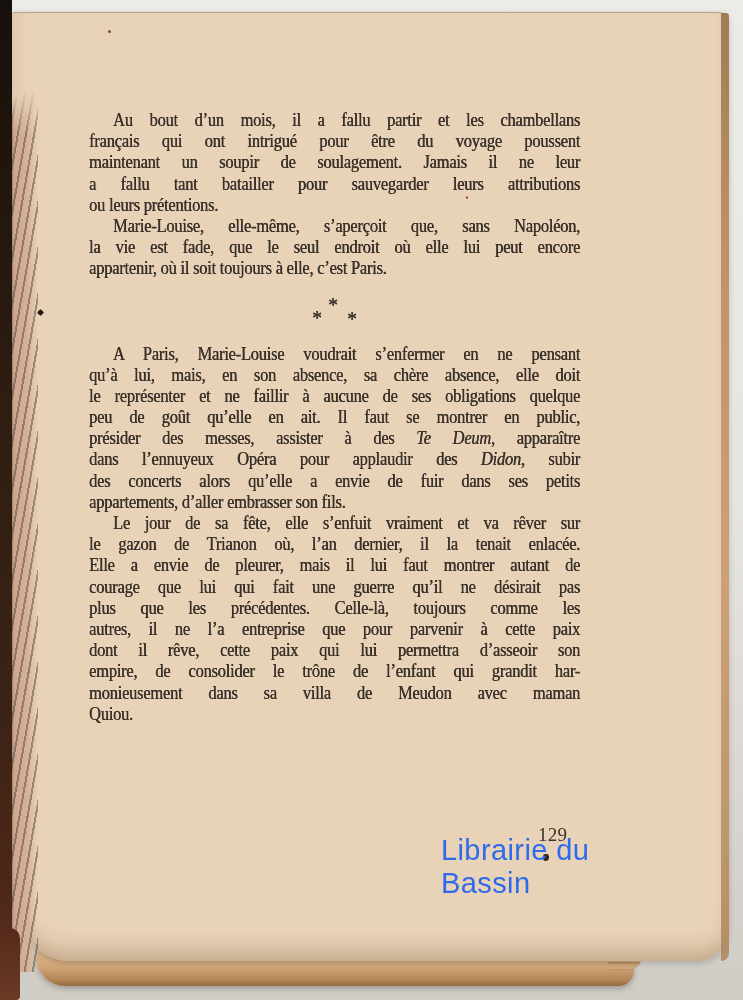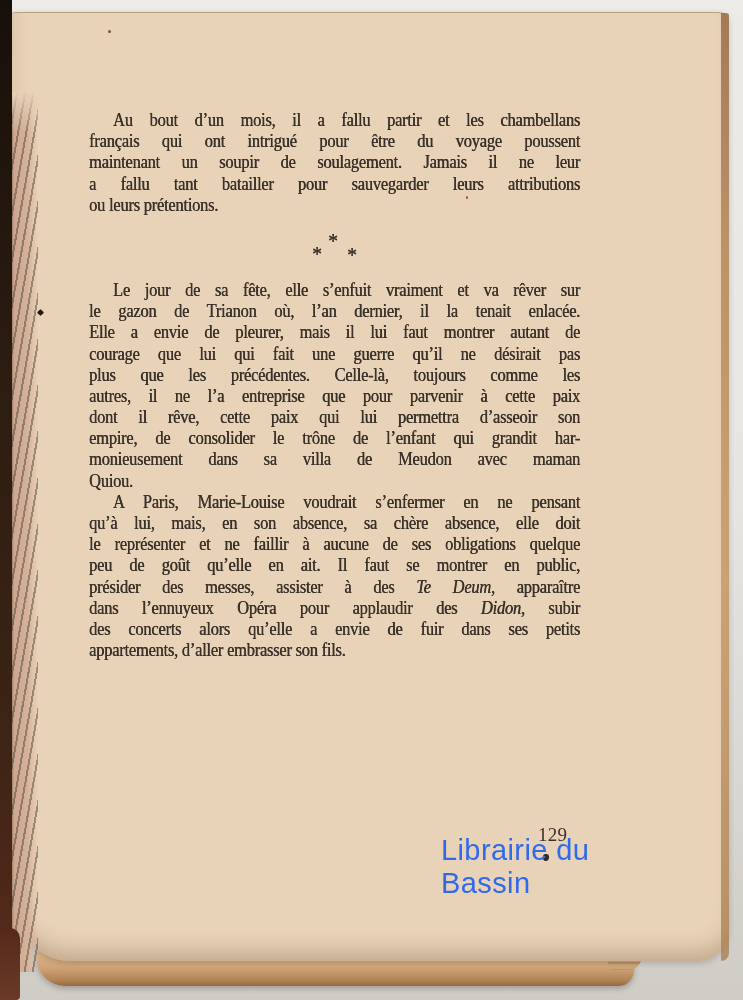--- a/index.html
+++ b/index.html
@@ -123,46 +123,51 @@
 
   <div class="content" style="color: rgb(58, 50, 42);">
     <div class="text-block">
         <div class="para">
           <div class="line first">Au bout d’un mois, il a fallu partir et les chambellans</div>
           <div class="line">français qui ont intrigué pour être du voyage poussent</div>
           <div class="line">maintenant un soupir de soulagement. Jamais il ne leur</div>
           <div class="line">a fallu tant batailler pour sauvegarder leurs attributions</div>
           <div class="line last">ou leurs prétentions.</div>
         </div>
+        <div class="para">
+          <div class="line first">Marie-Louise, elle-même, s’aperçoit que, sans Napoléon,</div>
+          <div class="line">la vie est fade, que le seul endroit où elle lui peut encore</div>
+          <div class="line last">appartenir, où il soit toujours à elle, c’est Paris.</div>
+        </div>
         <div class="stars">
           <span class="star-top">*</span>
           <span class="star-bl">*</span>
           <span class="star-br">*</span>
+        </div>
+        <div class="para">
+          <div class="line first">A Paris, Marie-Louise voudrait s’enfermer en ne pensant</div>
+          <div class="line">qu’à lui, mais, en son absence, sa chère absence, elle doit</div>
+          <div class="line">le représenter et ne faillir à aucune de ses obligations quelque</div>
+          <div class="line">peu de goût qu’elle en ait. Il faut se montrer en public,</div>
+          <div class="line">présider des messes, assister à des <span class="it">Te Deum</span>, apparaître</div>
+          <div class="line">dans l’ennuyeux Opéra pour applaudir des <span class="it">Didon</span>, subir</div>
+          <div class="line">des concerts alors qu’elle a envie de fuir dans ses petits</div>
+          <div class="line last">appartements, d’aller embrasser son fils.</div>
         </div>
         <div class="para">
           <div class="line first">Le jour de sa fête, elle s’enfuit vraiment et va rêver sur</div>
           <div class="line">le gazon de Trianon où, l’an dernier, il la tenait enlacée.</div>
           <div class="line">Elle a envie de pleurer, mais il lui faut montrer autant de</div>
           <div class="line">courage que lui qui fait une guerre qu’il ne désirait pas</div>
           <div class="line">plus que les précédentes. Celle-là, toujours comme les</div>
           <div class="line">autres, il ne l’a entreprise que pour parvenir à cette paix</div>
           <div class="line">dont il rêve, cette paix qui lui permettra d’asseoir son</div>
           <div class="line">empire, de consolider le trône de l’enfant qui grandit har-</div>
           <div class="line">monieusement dans sa villa de Meudon avec maman</div>
           <div class="line last">Quiou.</div>
-        </div>
-        <div class="para">
-          <div class="line first">A Paris, Marie-Louise voudrait s’enfermer en ne pensant</div>
-          <div class="line">qu’à lui, mais, en son absence, sa chère absence, elle doit</div>
-          <div class="line">le représenter et ne faillir à aucune de ses obligations quelque</div>
-          <div class="line">peu de goût qu’elle en ait. Il faut se montrer en public,</div>
-          <div class="line">présider des messes, assister à des <span class="it">Te Deum</span>, apparaître</div>
-          <div class="line">dans l’ennuyeux Opéra pour applaudir des <span class="it">Didon</span>, subir</div>
-          <div class="line">des concerts alors qu’elle a envie de fuir dans ses petits</div>
-          <div class="line last">appartements, d’aller embrasser son fils.</div>
         </div>
       </div>
     <div class="folio">129</div>
   </div>
 
   <div class="watermark" style="color: rgb(47, 106, 236);">Librairie du Bassin</div>
 
   <div class="speck speck1"></div>
   <div class="speck speck2"></div>
   <div class="speck speck3"></div>

